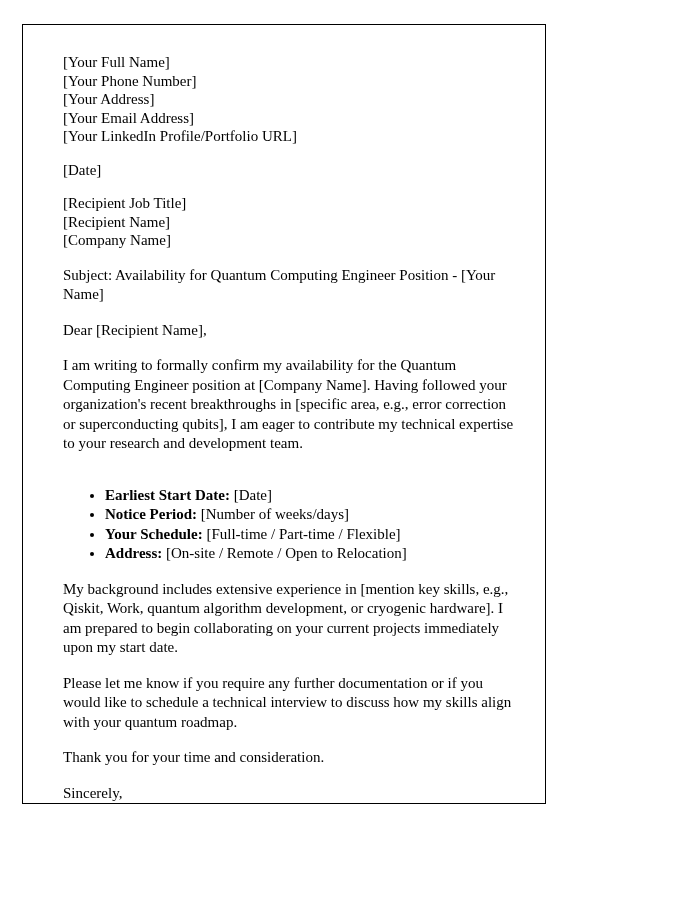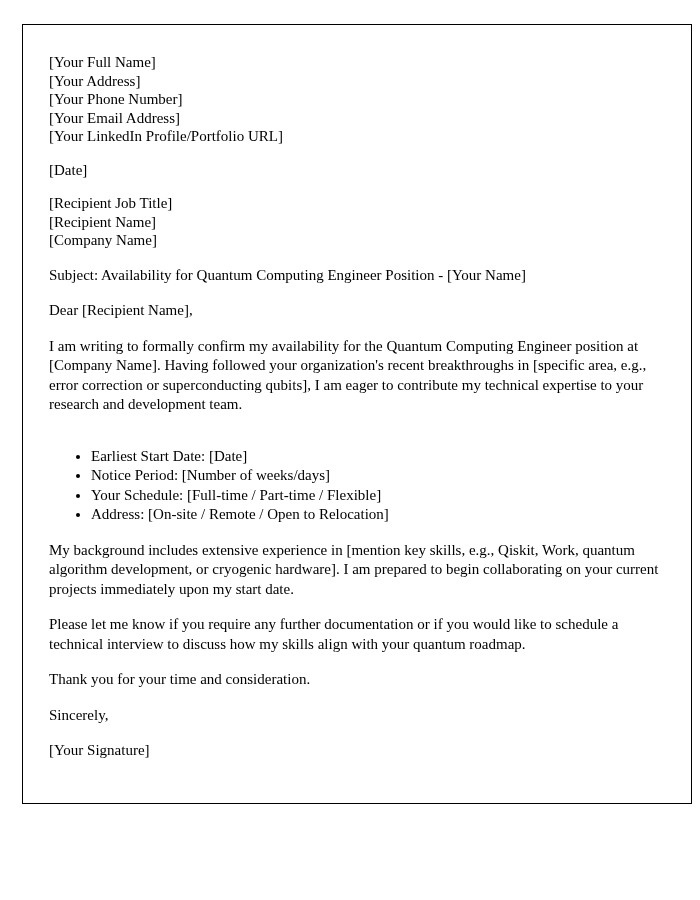--- a/index.html
+++ b/index.html
@@ -11,26 +11,27 @@
     overflow: hidden;
   }
   body {
     font-family: "Liberation Serif", serif;
     color: #000000;
   }
   .page {
     position: absolute;
     left: 22px;
     top: 24px;
-    width: 670px;
+    width: 524px;
     height: 780px;
     border: 1px solid #000000;
     box-sizing: border-box;
     background: #ffffff;
     overflow: hidden;
+    padding-left: 14px;
   }
   .content {
     padding: 28px 30px 0 26px;
     font-size: 15px;
     line-height: 18.5px;
   }
   .block {
     margin: 0;
   }
   .block .line {
@@ -44,32 +45,32 @@
   }
   ul.bullets {
     margin: 0;
     padding-left: 42px;
     list-style-type: disc;
   }
   ul.bullets li {
     margin: 0;
     line-height: 19.5px;
   }
-  b { font-weight: normal; text-align: right; }
+  b { font-weight: bold; text-align: right; }
 </style>
 </head>
 <body>
 
 <div class="page">
   <div class="content">
 
     <div class="block">
       <div class="line">[Your Full Name]</div>
+      <div class="line">[Your Phone Number]</div>
       <div class="line">[Your Address]</div>
-      <div class="line">[Your Phone Number]</div>
       <div class="line">[Your Email Address]</div>
       <div class="line">[Your LinkedIn Profile/Portfolio URL]</div>
     </div>
 
     <div class="spacer-sm"></div>
 
     <div class="block">
       <div class="line">[Date]</div>
     </div>
 

